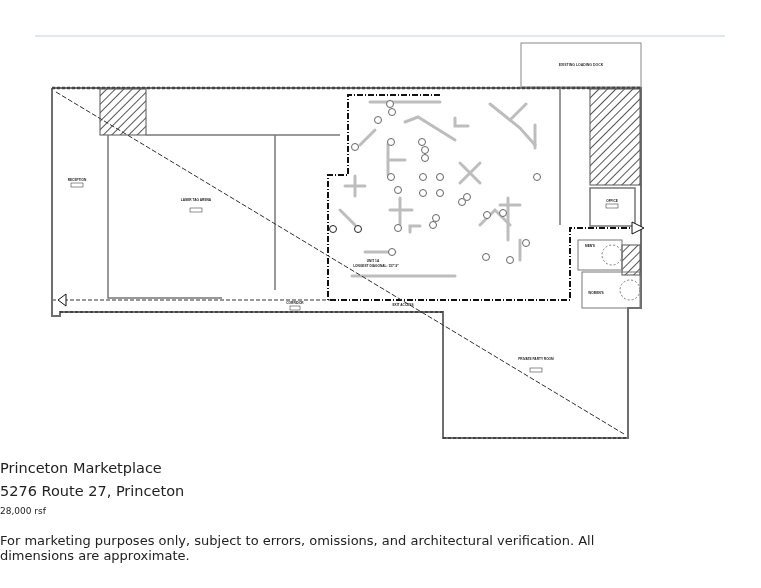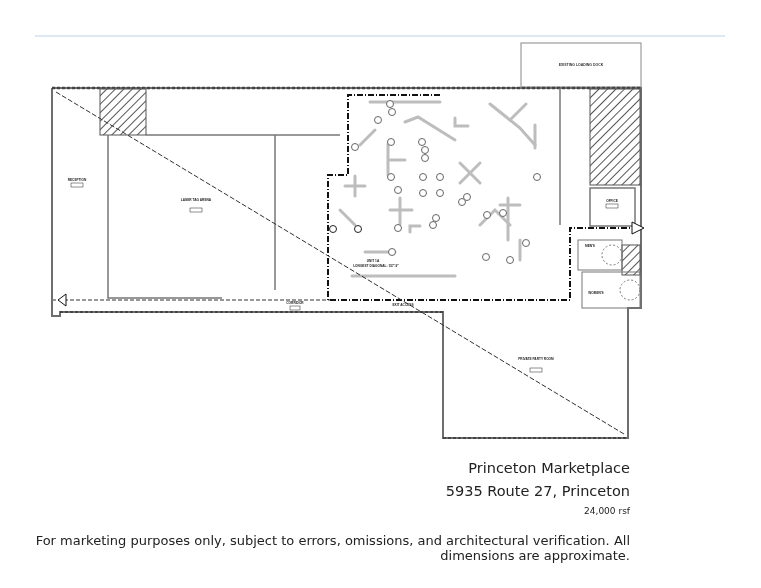--- a/index.html
+++ b/index.html
@@ -1,19 +1,19 @@
 <!DOCTYPE html>
 <html><head>
 <meta charset="utf-8">
 <style>
   html, body { margin:0; padding:0; background:#ffffff; }
   body { width:761px; height:588px; position:relative; overflow:hidden; font-family:"Liberation Sans", sans-serif; }
   .topline { position:absolute; left:35px; top:35px; width:690px; height:2px; background:#dfe9f3; }
   .plan { position:absolute; left:0; top:0; width:761px; height:450px; }
-  .caption { position:absolute; left:0; width:630px; text-align:right; color:#222; font-family:"DejaVu Sans", sans-serif; }
+  .caption { position:absolute; left:0; width:630px; text-align:left; color:#222; font-family:"DejaVu Sans", sans-serif; }
   .title { top:460px; font-size:14.5px; }
   .address { top:483px; font-size:14.5px; }
   .area { top:506px; font-size:9px; }
   .disclaimer { top:533px; font-size:13px; }
   svg text { font-family:"Liberation Sans", sans-serif; font-weight:bold; }
 </style>
 </head>
 <body>
 
 <div class="topline"></div>
@@ -133,15 +133,15 @@
     <text x="596" y="294">WOMEN'S</text>
     <text x="295" y="304">CORRIDOR</text>
     <rect x="290" y="306" width="10" height="4" fill="none" stroke="#222" stroke-width="0.5"></rect>
     <text x="403" y="306">EXIT ACCESS</text>
     <text x="536" y="360">PRIVATE PARTY ROOM</text>
     <rect x="530" y="368" width="12" height="4" fill="none" stroke="#222" stroke-width="0.5"></rect>
   </g>
 </svg>
 
 <div class="caption title">Princeton Marketplace</div>
-<div class="caption address">5935 Route 27, Princeton</div>
-<div class="caption area">24,000 rsf</div>
+<div class="caption address">5276 Route 27, Princeton</div>
+<div class="caption area">28,000 rsf</div>
 <div class="caption disclaimer">For marketing purposes only, subject to errors, omissions, and architectural verification. All dimensions are approximate.</div>
 
 </body></html>

